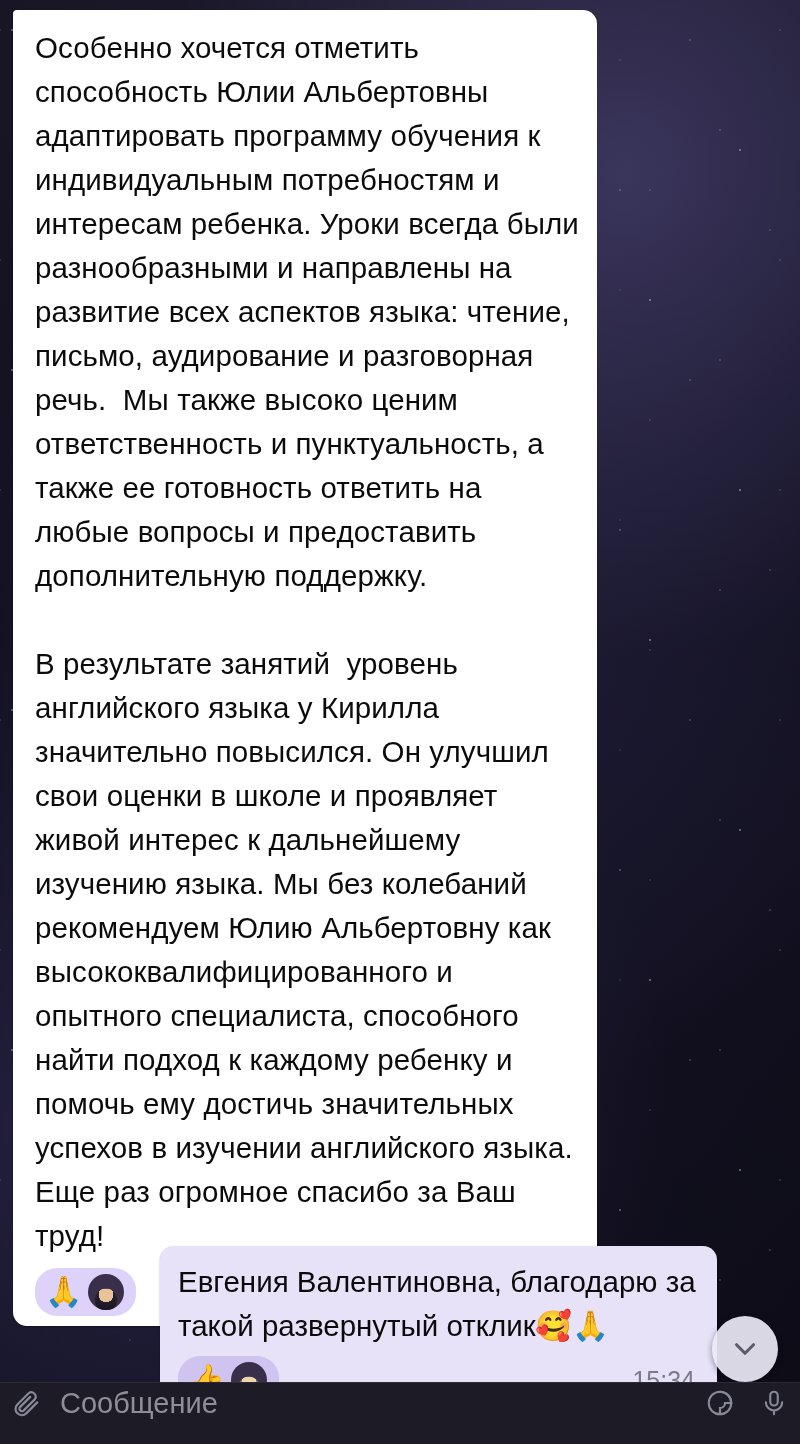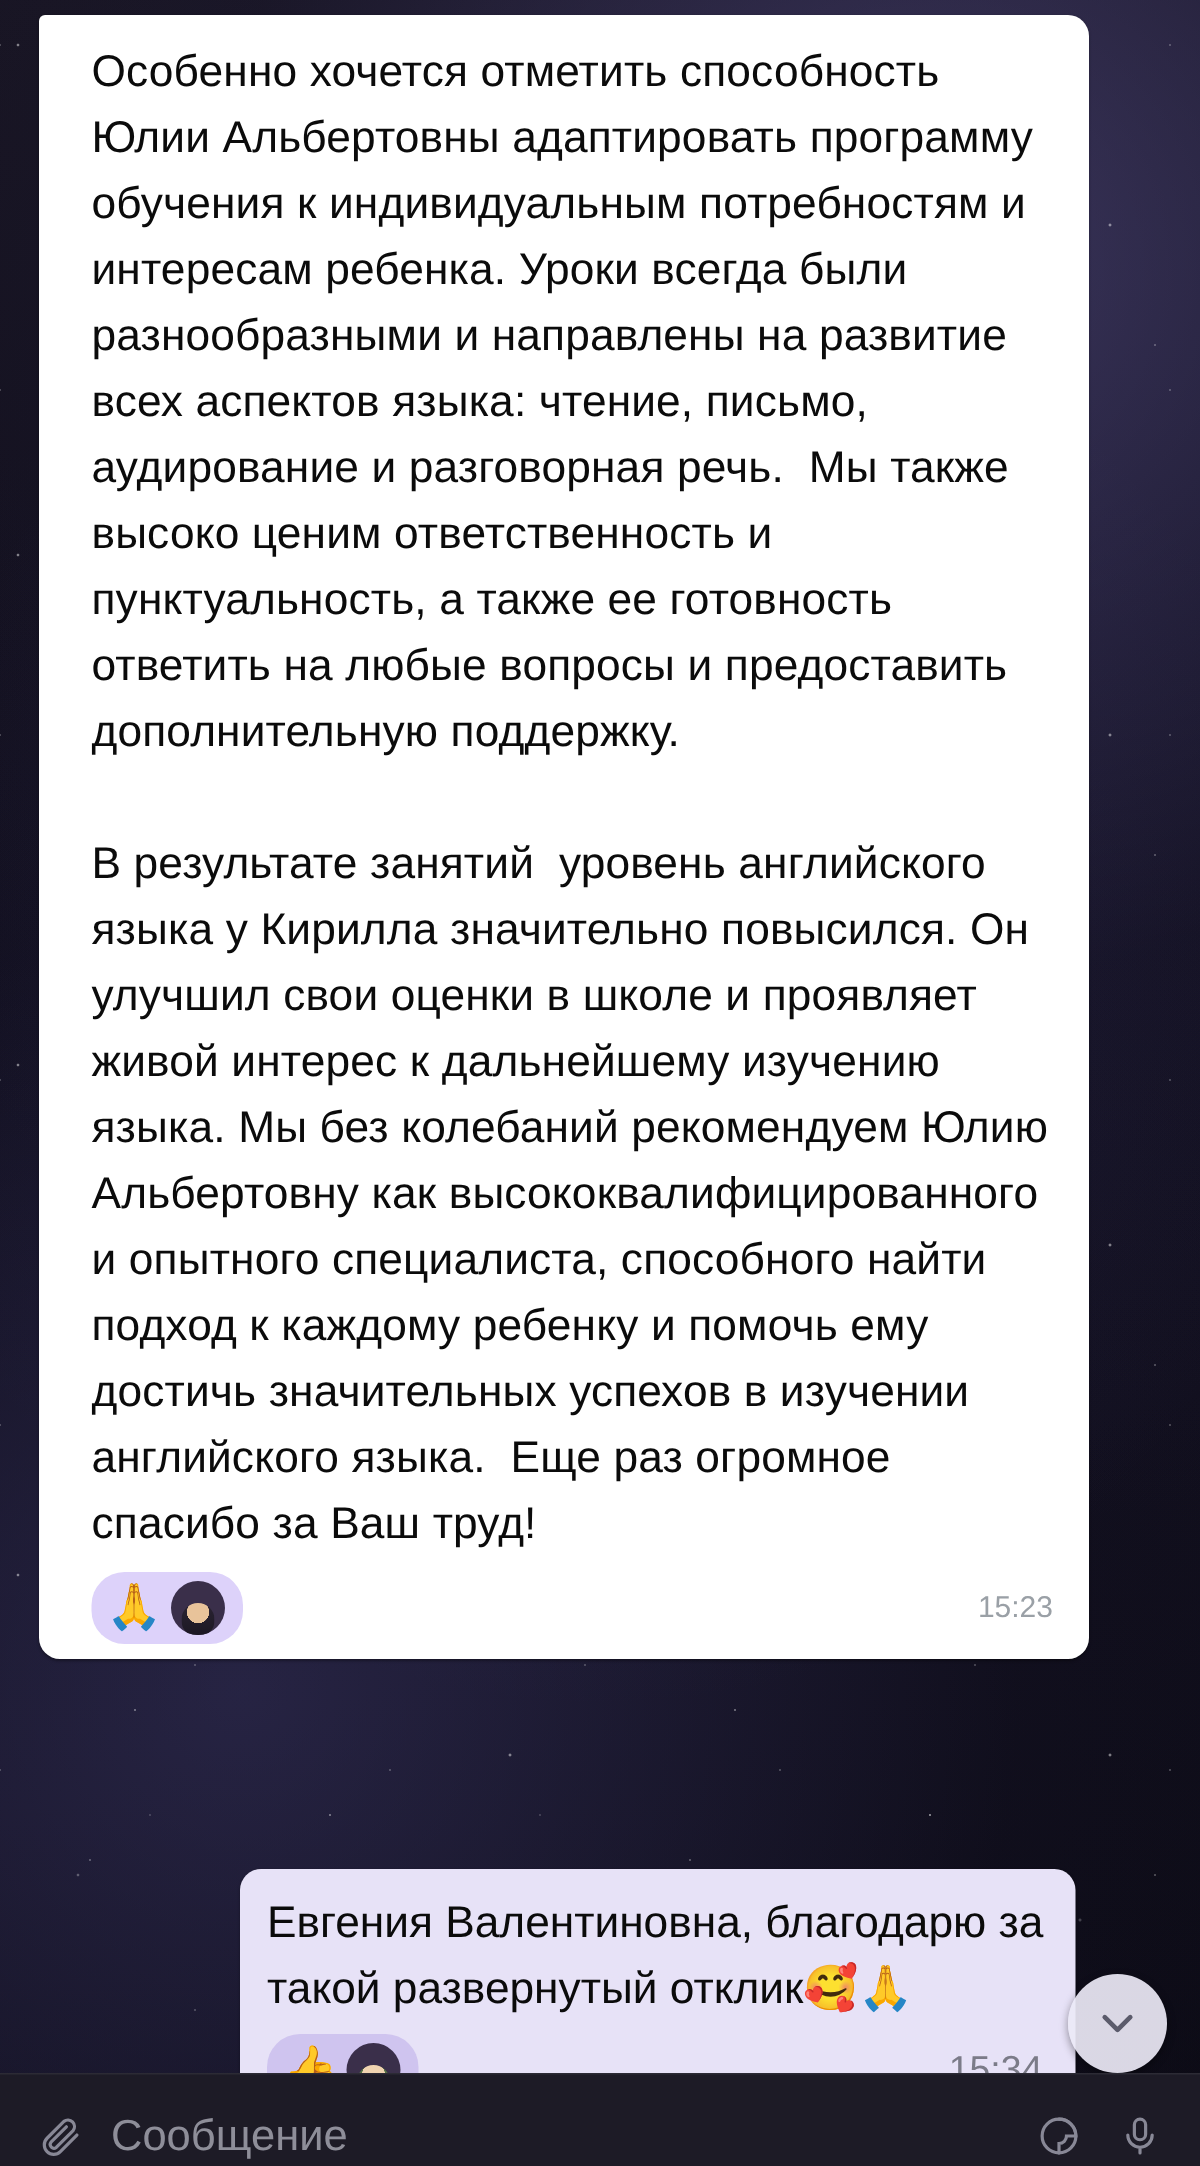--- a/index.html
+++ b/index.html
@@ -56,26 +56,26 @@
   }
 
   .bubble {
     position: absolute;
     border-radius: 14px;
     box-shadow: 0 1px 2px rgba(0,0,0,0.35);
   }
 
   
   .msg-in {
-    left: 26px;
+    left: 13px;
     top: 10px;
-    width: 700px;
+    width: 584px;
     background: #ffffff;
     border-top-left-radius: 4px;
-    padding: 16px 18px 10px 35px;
+    padding: 16px 18px 10px 22px;
   }
   .msg-in .text {
     color: #0b0b0b;
     font-size: 29.5px;
     line-height: 44px;
     white-space: pre-wrap;
     word-wrap: break-word;
     letter-spacing: 0.1px;
   }
 
@@ -174,22 +174,22 @@
 
   
   .composer {
     position: absolute;
     left: 0;
     right: 0;
     bottom: 0;
     height: 62px;
     background: #1d1b26;
     display: flex;
-    align-items: flex-end;
-    padding: 0 20px;
+    align-items: flex-start;
+    padding: 0 6px;
     gap: 14px;
     border-top: 1px solid rgba(255,255,255,0.07);
     margin-top: 24px;
   }
   .composer .attach, .composer .sticker, .composer .mic {
     width: 40px;
     height: 40px;
     display: flex;
     align-items: center;
     justify-content: center;

